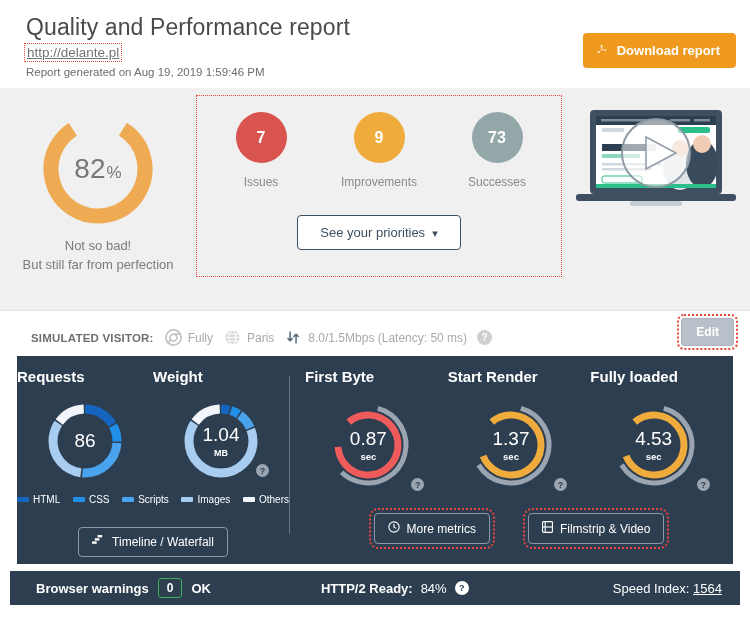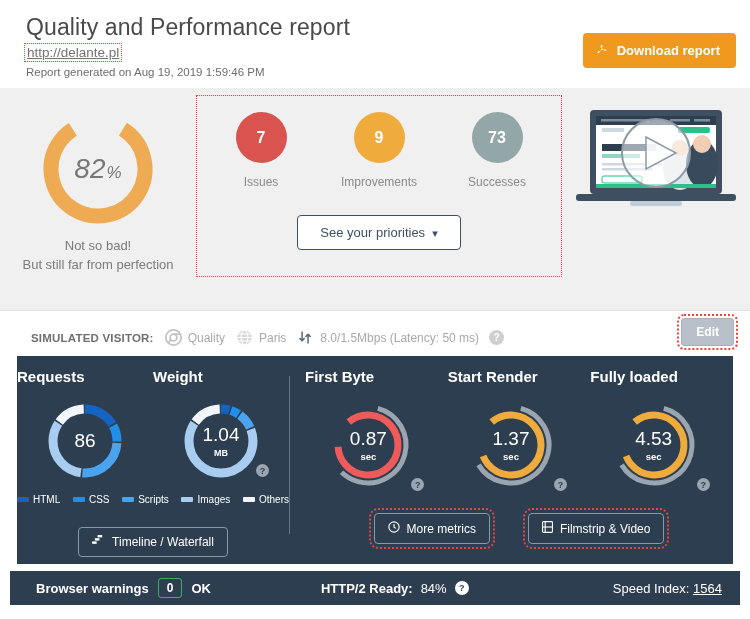--- a/index.html
+++ b/index.html
@@ -27,21 +27,21 @@
     font-family: "Liberation Sans", sans-serif;
   }
   .download-btn .ico { width: 13px; height: 15px; display:inline-block; }
 
   
   .summary {
     position: relative; height: 222px; background: #f0f0f0;
     display: flex; align-items: flex-start;
   }
   .score-block { width: 196px; padding-top: 22px; text-align: center; }
-  .score-ring { position: relative; width: 118px; height: 118px; margin: 0 auto; font-style: italic; }
+  .score-ring { position: relative; width: 118px; height: 118px; margin: 0 auto; }
   .score-ring svg { display:block; }
   .score-text {
     position: absolute; inset: 0; display:flex; align-items:center; justify-content:center;
     font-size: 28px; color: #777; font-weight: 400;
   }
   .score-text .pct { font-size: 17px; margin-top: 7px; margin-left: 1px; }
   .score-caption { margin-top: 9px; font-size: 13px; color: #7b7b7b; line-height: 1.45; }
 
   .metrics-box {
     position: relative; width: 366px; height: 182px; margin-top: 7px;
@@ -251,21 +251,21 @@
 
   <span class="vitem">
     <span class="vico">
       <svg viewBox="0 0 20 20" width="17" height="17">
           <circle cx="10" cy="10" r="9" fill="none" stroke="#c3c3c3" stroke-width="2"></circle>
           <circle cx="10" cy="10" r="4" fill="none" stroke="#c3c3c3" stroke-width="2"></circle>
           <path d="M10 6 L18 6" stroke="#c3c3c3" stroke-width="2"></path>
           <path d="M7 12 L3.5 17" stroke="#c3c3c3" stroke-width="2"></path>
         </svg>
     </span>
-    <span>Quality</span>
+    <span>Fully</span>
   </span>
 
   <span class="vitem">
     <span class="vico">
       <svg viewBox="0 0 20 20" width="17" height="17">
           <circle cx="10" cy="10" r="8.5" fill="#d9d9d9"></circle>
           <ellipse cx="10" cy="10" rx="4" ry="8.5" fill="none" stroke="#fff" stroke-width="1.2"></ellipse>
           <path d="M1.8 10 H18.2 M3 6 H17 M3 14 H17" stroke="#fff" stroke-width="1.2"></path>
         </svg>
     </span>

